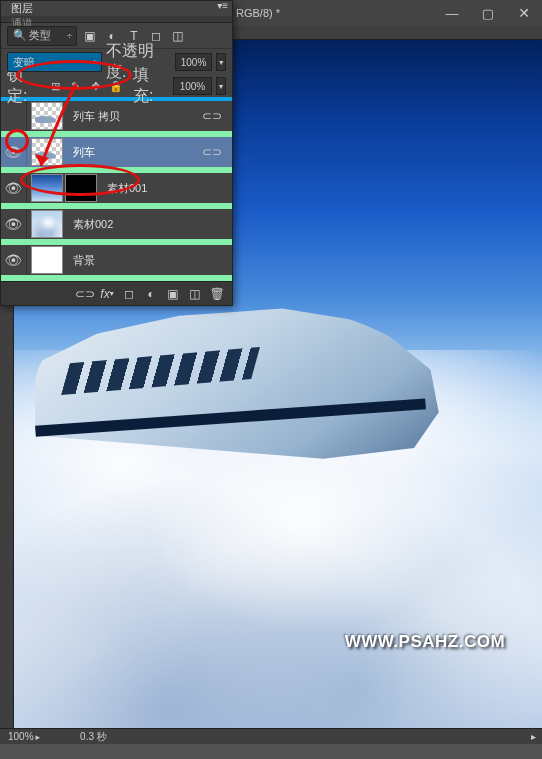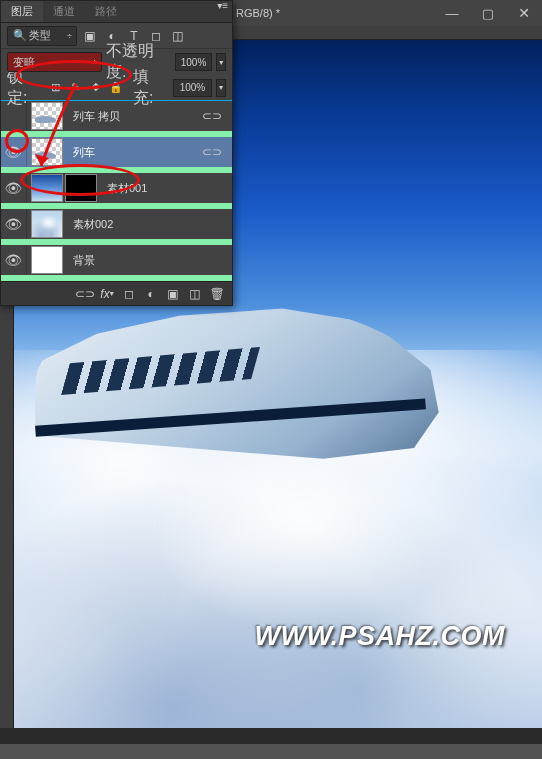--- a/index.html
+++ b/index.html
@@ -27,48 +27,48 @@
   
   .clouds { position: absolute; bottom: 0; left: 0; right: 0; height: 55%; background: radial-gradient(ellipse at 20% 30%, rgba(255,255,255,0.9) 0%, transparent 40%), radial-gradient(ellipse at 70% 20%, rgba(255,255,255,0.85) 0%, transparent 35%), radial-gradient(ellipse at 40% 60%, rgba(255,255,255,0.95) 0%, transparent 45%), radial-gradient(ellipse at 80% 70%, rgba(255,255,255,0.9) 0%, transparent 40%), radial-gradient(ellipse at 15% 80%, rgba(255,255,255,0.92) 0%, transparent 42%), linear-gradient(to bottom, rgba(200,220,245,0) 0%, rgba(200,220,245,0.6) 30%, rgba(180,200,230,0.95) 100%); }
   .clouds::before { content: ""; position: absolute; inset: 0; background: radial-gradient(ellipse at 55% 45%, rgba(255,255,255,0.88) 0%, transparent 38%), radial-gradient(ellipse at 30% 95%, rgba(150,175,210,0.9) 0%, transparent 45%), radial-gradient(ellipse at 65% 90%, rgba(160,185,215,0.85) 0%, transparent 40%); }
   
   
   .train { position: absolute; top: 38%; left: 4%; width: 78%; height: 26%; }
   .train-body { position: absolute; inset: 0; background: linear-gradient(145deg, #e8eff6 0%, #c1d4e6 40%, #96b3cf 70%, #4a6a8f 100%); clip-path: polygon(0% 35%, 15% 18%, 35% 8%, 60% 4%, 82% 12%, 96% 38%, 98% 62%, 92% 82%, 70% 88%, 0% 75%); border-radius: 40% 55% 45% 30% / 50% 65% 40% 30%; }
   .train-windows { position: absolute; top: 30%; left: 8%; width: 45%; height: 18%; background: repeating-linear-gradient(90deg, #1a3250 0 14px, transparent 14px 22px); transform: skewX(-20deg) rotate(-5deg); }
   .train-stripe { position: absolute; top: 62%; left: 0; width: 95%; height: 6%; background: #0a1e3a; transform: rotate(-4deg); }
   
-  .watermark { position: absolute; bottom: 11%; right: 7%; color: #fff; font-weight: 900; font-size: 27px; font-style: italic; text-shadow: 2px 2px 3px rgba(0,0,0,0.7), -1px -1px 2px rgba(0,0,0,0.5); font-family: Arial Black, sans-serif; letter-spacing: 0.5px; }
+  .watermark { position: absolute; bottom: 11%; right: 7%; color: #fff; font-weight: 900; font-size: 17px; text-shadow: 2px 2px 3px rgba(0,0,0,0.7), -1px -1px 2px rgba(0,0,0,0.5); font-family: Arial Black, sans-serif; letter-spacing: 0.5px; }
   
   .statusbar { position: absolute; bottom: 0; left: 0; right: 0; height: 16px; background: #3f3f3f; color: #ccc; font-size: 10px; display: flex; align-items: center; padding: 0 8px; gap: 40px; border-top: 1px solid #222; }
   .sb-arrow { margin-left: 2px; font-size: 9px; }
   .sb-right { position: absolute; right: 6px; }
   
   
   .panel { position: absolute; top: 0; left: 0; width: 233px; background: #424242; border: 1px solid #222; box-shadow: 2px 2px 8px rgba(0,0,0,0.5); z-index: 10; }
-  .panel-tabs { display: flex; background: #383838; height: 22px; align-items: stretch; border-bottom: 1px solid #222; position: relative; }
+  .panel-tabs { display: flex; background: #383838; height: 22px; align-items: stretch; border-bottom: 1px solid #222; position: relative; flex-direction: column; }
   .panel-tab { padding: 0 10px; color: #888; font-size: 11px; display: flex; align-items: center; cursor: pointer; }
   .panel-tab.active { background: #424242; color: #ddd; }
   .panel-menu { position: absolute; right: 4px; top: 2px; font-size: 10px; color: #ccc; line-height: 6px; }
   .panel-close { position: absolute; right: 4px; top: -9px; font-size: 8px; color: #aaa; }
   
   .panel-row { display: flex; align-items: center; height: 26px; padding: 0 6px; gap: 4px; font-size: 11px; color: #ccc; }
   .panel-row.top { border-bottom: 1px solid #333; }
   
   .filter-sel { background: #333; border: 1px solid #222; height: 20px; width: 70px; color: #ccc; font-size: 11px; display: flex; align-items: center; padding: 0 5px; position: relative; border-radius: 2px; }
   .filter-sel .dd { position: absolute; right: 4px; font-size: 9px; }
   .mini-icon { width: 18px; height: 18px; display: flex; align-items: center; justify-content: center; color: #ccc; font-size: 12px; }
   
-  .blend-sel { background: #7f1d1d; border: 1px solid #222; height: 20px; width: 100px; color: #ccc; font-size: 11px; display: flex; align-items: center; padding: 0 5px; position: relative; border-radius: 2px; text-align: center; }
+  .blend-sel { background: #0369a1; border: 1px solid #222; height: 20px; width: 100px; color: #ccc; font-size: 11px; display: flex; align-items: center; padding: 0 5px; position: relative; border-radius: 2px; text-align: center; }
   .blend-sel .dd { position: absolute; right: 4px; font-size: 9px; }
   .pct-label { font-size: 16px; color: #ccc; }
   .pct-val { background: #333; border: 1px solid #222; height: 18px; width: 40px; color: #ccc; font-size: 10px; display: flex; align-items: center; justify-content: center; }
   .pct-dd { width: 10px; height: 18px; background: #333; border: 1px solid #222; display: flex; align-items: center; justify-content: center; font-size: 8px; color: #ccc; }
   
-  .lock-row { border-bottom: 1px solid #0ea5e9; }
+  .lock-row { border-bottom: 4px solid #0ea5e9; }
   .lock-icons { display: flex; gap: 2px; }
   .lock-ic { width: 18px; height: 18px; display: flex; align-items: center; justify-content: center; font-size: 11px; }
   
   .layer-list { background: #424242; }
   .layer { display: flex; align-items: center; height: 36px; border-bottom: 6px solid #86efac; position: relative; }
   .layer.selected { background: #5b7aa6; }
   .eye { width: 26px; height: 100%; display: flex; align-items: center; justify-content: center; border-right: 1px solid #333; color: #ccc; font-size: 14px; }
   .layer.selected .eye { border-right-color: #4a6790; }
   .thumb-group { display: flex; align-items: center; gap: 2px; padding: 0 4px; }
   .thumb { width: 32px; height: 28px; background: #fff; border: 1px solid #888; position: relative; }
@@ -117,20 +117,25 @@
       <div class="canvas-img">
         <div class="clouds"></div>
         <div class="train">
           <div class="train-body"></div>
           <div class="train-windows"></div>
           <div class="train-stripe"></div>
         </div>
         <div class="watermark">WWW.PSAHZ.COM</div>
       </div>
     </div>
+    <div class="statusbar">
+      <span><span>100%</span><span class="sb-arrow">▸</span></span>
+      <span>0.3 秒</span>
+      <span class="sb-right">▸</span>
+    </div>
   </div>
 
   <div class="panel">
     <div class="panel-close">◄◄</div>
     <div class="panel-tabs">
       <div class="panel-tab active">图层</div>
       <div class="panel-tab">通道</div>
       <div class="panel-tab">路径</div>
       <div class="panel-menu">▾≡</div>
     </div>

